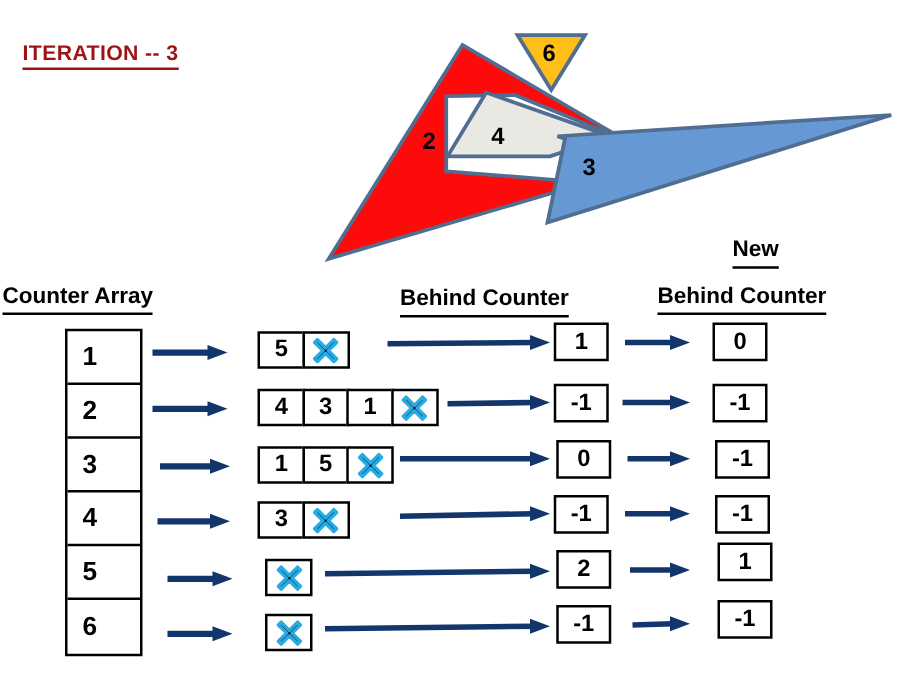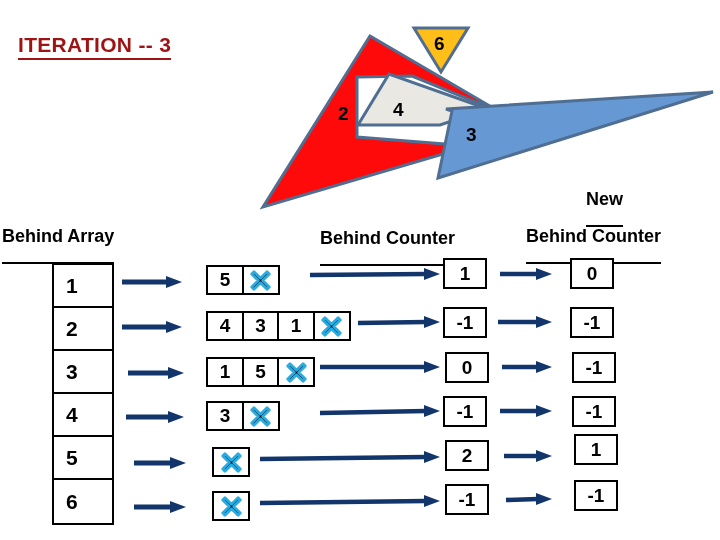--- a/index.html
+++ b/index.html
@@ -6,21 +6,21 @@
   body{
     width:720px;height:540px;position:relative;overflow:hidden;
     font-family:"Liberation Sans","DejaVu Sans",sans-serif;
     -webkit-font-smoothing:none;
   }
   #stage{position:absolute;left:0;top:0;width:720px;height:540px;}
 
   
   #iteration-title{
     position:absolute;left:18px;top:33px;
-    font-size:21px;font-weight:bold;color:#9E1414;
+    font-size:17px;font-weight:bold;color:#9E1414;
     letter-spacing:.3px;
     border-bottom:2.5px solid #9E1414;
     padding-bottom:1px;
     white-space:nowrap;
   }
 
   
   #polyart{position:absolute;left:0;top:0;width:720px;height:230px;}
   .poly-label{
     position:absolute;font-size:19px;font-weight:bold;color:#000;
@@ -28,21 +28,21 @@
   }
   #lbl-2{left:338px;top:103px;}
   #lbl-4{left:393px;top:99px;}
   #lbl-3{left:466px;top:124px;}
   #lbl-6{left:434px;top:33px;}
 
   
   .col-head{
     position:absolute;font-size:18px;font-weight:bold;color:#000;
     white-space:nowrap;border-bottom:2.5px solid #000;
-    padding-bottom:16px;line-height:1.05;
+    padding-bottom:4px;line-height:1.05;
   }
   #head-polygon-array{left:2px;top:227px;}
   #head-front-list{left:193px;top:227px;}
   #head-behind-counter{left:320px;top:229px;}
   #head-new-word{left:586px;top:190px;}
   #head-new-behind-counter{left:526px;top:227px;}
 
   
   #polygon-array{
     position:absolute;left:52px;top:263px;width:62px;
@@ -107,21 +107,21 @@
     <polygon points="452,111 438,178 713,92 446,109" fill="#6699D4" stroke="#4F6E92" stroke-width="3"></polygon>
 
     <polygon points="414,28 468,28 441,72" fill="#FFBE18" stroke="#4F6E92" stroke-width="3"></polygon>
   </svg>
 
   <div class="poly-label" id="lbl-2">2</div>
   <div class="poly-label" id="lbl-4">4</div>
   <div class="poly-label" id="lbl-3">3</div>
   <div class="poly-label" id="lbl-6">6</div>
 
-  <div class="col-head" id="head-polygon-array">Behind Array</div>
+  <div class="col-head" id="head-polygon-array">Counter Array</div>
   <div class="col-head" id="head-behind-counter">Behind Counter</div>
   <div class="col-head" id="head-new-word">New</div>
   <div class="col-head" id="head-new-behind-counter">Behind Counter</div>
 
   <div id="polygon-array">
     <div class="pa-cell">1</div>
     <div class="pa-cell">2</div>
     <div class="pa-cell">3</div>
     <div class="pa-cell">4</div>
     <div class="pa-cell">5</div>

